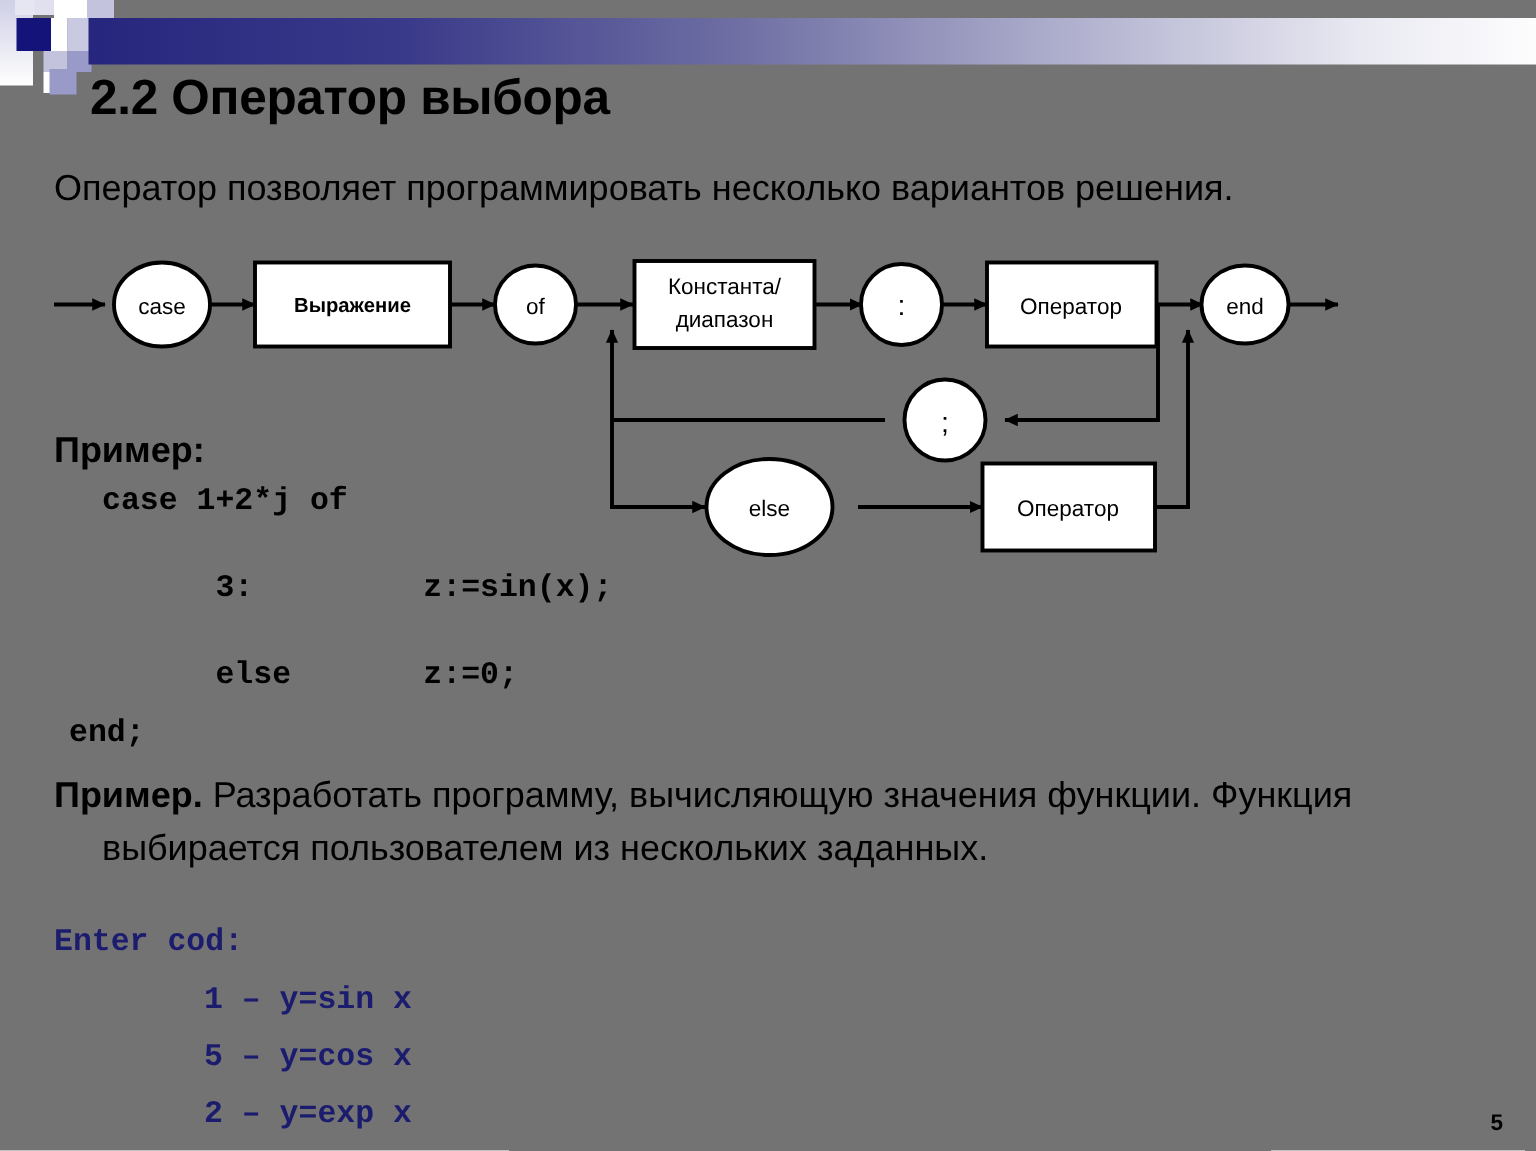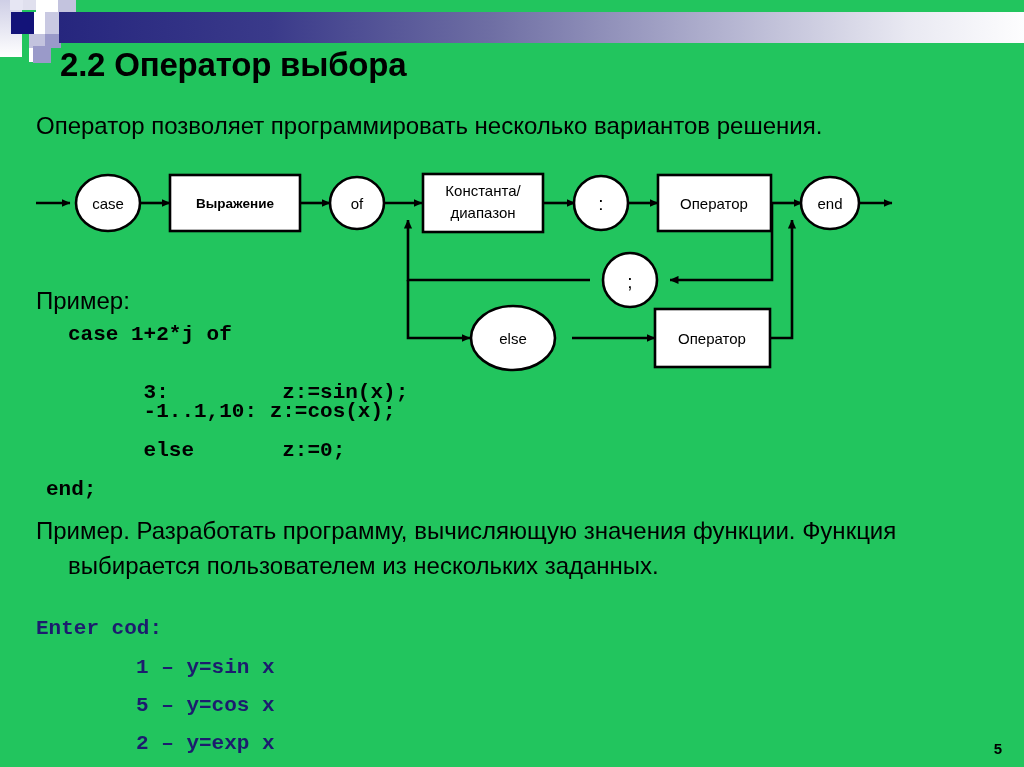--- a/index.html
+++ b/index.html
@@ -4,21 +4,21 @@
 <style>
   html, body {
     margin: 0;
     padding: 0;
     background: #ffffff;
   }
   #slide {
     position: relative;
     width: 1024px;
     height: 767px;
-    background: #22c55e;
+    background: #737373;
     overflow: hidden;
     font-family: "Liberation Sans", sans-serif;
   }
 
   
   .hdr-bar {
     position: absolute;
     left: 59px;
     top: 12px;
     width: 965px;
@@ -53,21 +53,21 @@
   .lead {
     position: absolute;
     left: 36px;
     top: 112px;
     font-size: 24px;
     color: #000000;
     white-space: nowrap;
   }
 
   .para-label {
-    font-weight: normal;
+    font-weight: bold;
     text-align: right;
   }
   .blk {
     position: absolute;
     font-size: 24px;
     color: #000000;
     white-space: nowrap;
   }
   .code {
     position: absolute;
@@ -214,21 +214,20 @@
       </g>
     </svg>
   </div>
 
   <div class="blk" style="left:36px; top:287px;">
     <span class="para-label">Пример:</span>
   </div>
 
   <div class="code" style="left:68px; top:323px;">case 1+2*j of</div>
   <div class="code" style="left:68px; top:361px;margin-top:20px;">      3:         z:=sin(x);</div>
-  <div class="code" style="left:68px; top:400px;">      -1..1,10: z:=cos(x);</div>
   <div class="code" style="left:68px; top:439px;text-align:center;">      else       z:=0;</div>
   <div class="code" style="left:46px; top:478px;">end;</div>
 
   <div class="blk" style="left:36px; top:517px;">
     <span class="para-label">Пример.</span>
     <span>Разработать программу, вычисляющую значения функции. Функция</span>
   </div>
   <div class="blk" style="left:68px; top:552px;">выбирается пользователем из нескольких заданных.</div>
 
   <div class="code-blue" style="left:36px; top:597px;">Enter cod:</div>

